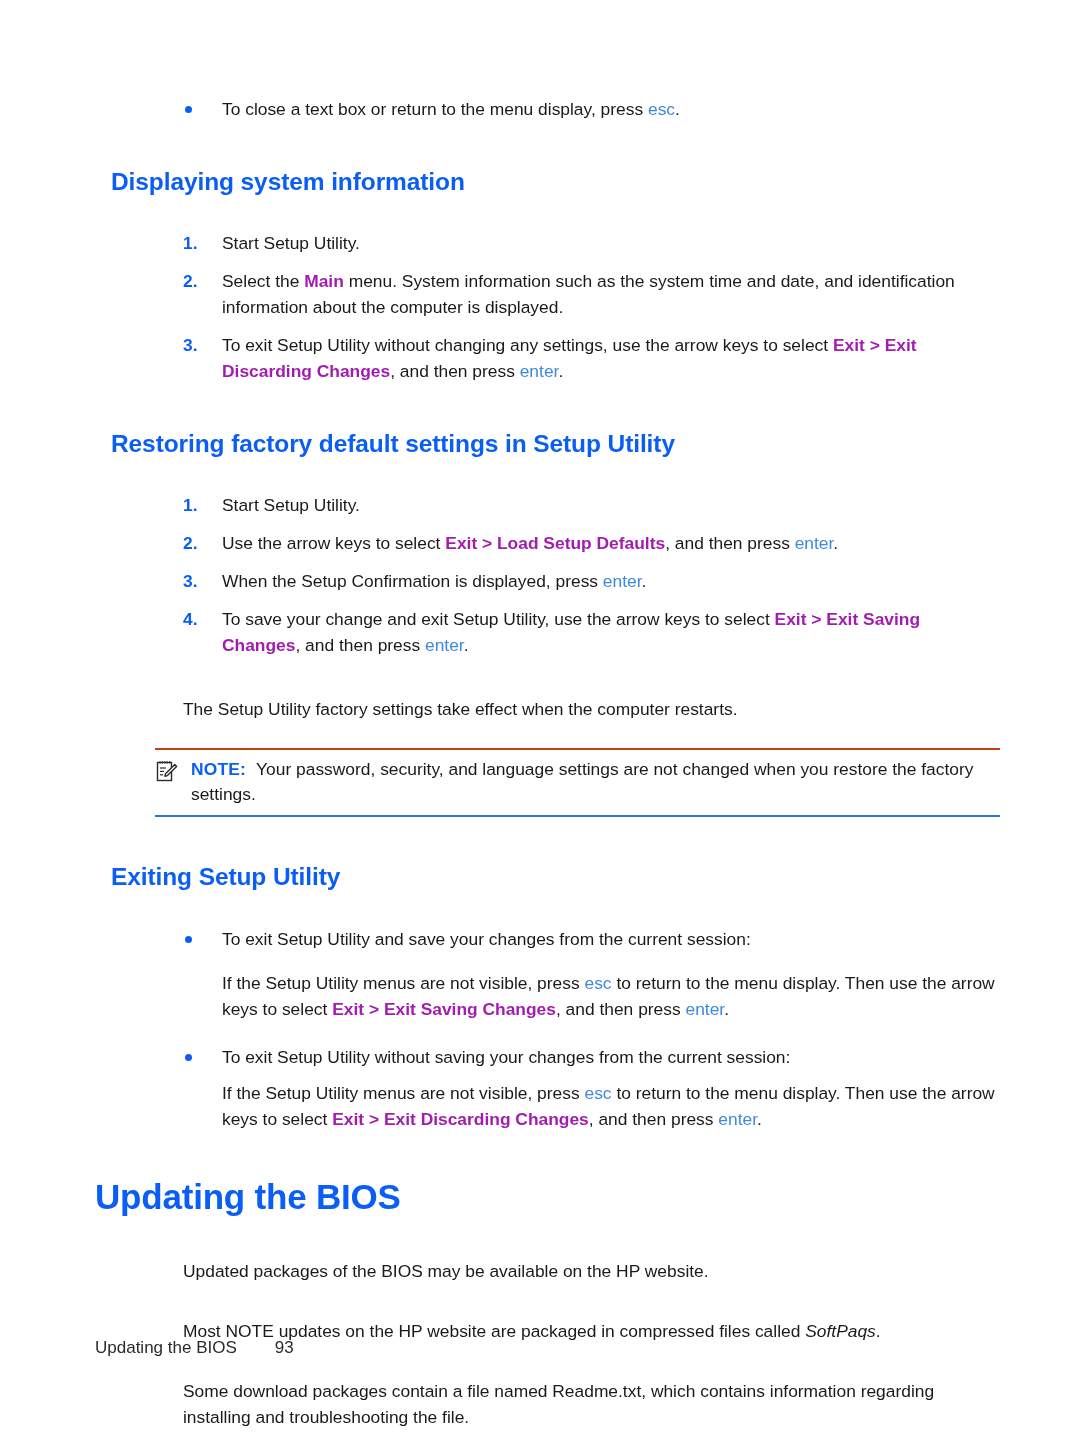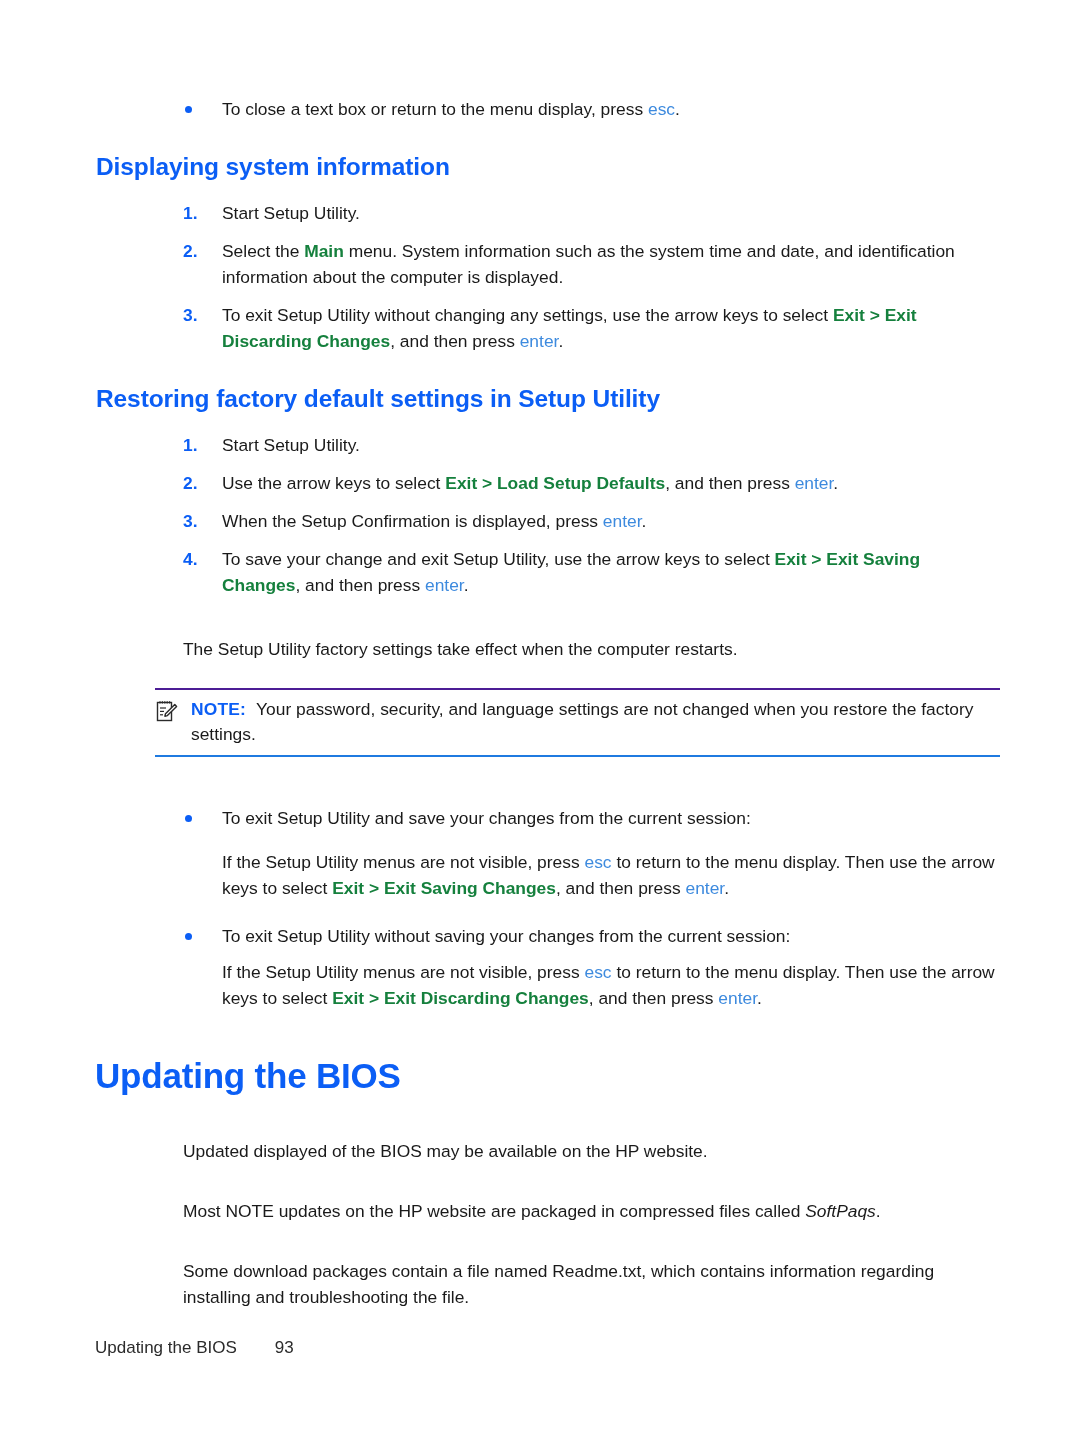--- a/index.html
+++ b/index.html
@@ -37,24 +37,24 @@
     letter-spacing: -0.2px;
     line-height: 1.1;
     margin: 0;
   }
   .h2 {
     color: #0b5ef5;
     font-size: 24.5px;
     font-weight: bold;
     letter-spacing: -0.1px;
     line-height: 1.15;
-    margin: 1px;
-  }
-
-  b, .bold { font-weight: bold; color: #15803d; }
+    margin: 16px;
+  }
+
+  b, .bold { font-weight: bold; color: #a21caf; }
   .key { color: #3d8ade; }
   .ital { font-style: italic; }
 
   
   .list { margin: 0; padding: 0; list-style: none; }
 
   .li {
     position: relative;
     padding-left: 127px;
     font-size: 17.4px;
@@ -93,21 +93,21 @@
     font-size: 17.4px;
     line-height: 26px;
     margin-top: 16px;
   }
 
   
   .note {
     position: relative;
     margin-left: 60px;
     width: 845px;
-    border-top: 2px solid #4c1d95;
+    border-top: 2px solid #c2410c;
     border-bottom: 2px solid #1f7ae0;
     padding: 7px 0 8px 0;
   }
   .note-inner {
     position: relative;
     padding-left: 36px;
     font-size: 17.4px;
     line-height: 25px;
   }
   .note-icon {
@@ -223,20 +223,21 @@
             <line x1="5" y1="15.8" x2="8" y2="15.8" stroke="#2b2b2b" stroke-width="1.2"></line>
             <path d="M19.8 5.6 L21.6 7.4 L12.4 16.6 L9.9 17.2 L10.5 14.7 Z" fill="#ffffff" stroke="#2b2b2b" stroke-width="1.4" stroke-linejoin="round"></path>
           </svg>
         </span>
         <span class="note-label">NOTE:</span><span class="note-gap"></span><span>Your password, security, and language settings are not changed when you restore the factory settings.</span>
       </div>
     </div>
 
     <div class="sp-30"></div>
 
+    <h2 class="h2">Exiting Setup Utility</h2>
 
     <div class="sp-18"></div>
 
     <ul class="list">
       <li class="li" style="margin-bottom:18px;">
         <span class="bullet-dot"></span>
         <span>To exit Setup Utility and save your changes from the current session:</span>
       </li>
     </ul>
     <div class="subpara"><span>If the Setup Utility menus are not visible, press </span><span class="key">esc</span><span> to return to the menu display. Then use the arrow keys to select </span><b>Exit &gt; Exit Saving Changes</b><span>, and then press </span><span class="key">enter</span><span>.</span></div>
@@ -250,21 +251,21 @@
       </li>
     </ul>
     <div class="subpara"><span>If the Setup Utility menus are not visible, press </span><span class="key">esc</span><span> to return to the menu display. Then use the arrow keys to select </span><b>Exit &gt; Exit Discarding Changes</b><span>, and then press </span><span class="key">enter</span><span>.</span></div>
 
     <div class="sp-34"></div>
 
     <h1 class="h1">Updating the BIOS</h1>
 
     <div class="sp-26"></div>
 
-    <div class="body-indent">Updated displayed of the BIOS may be available on the HP website.</div>
+    <div class="body-indent">Updated packages of the BIOS may be available on the HP website.</div>
 
     <div class="sp-18"></div>
 
     <div class="body-indent"><span>Most NOTE updates on the HP website are packaged in compressed files called </span><span class="ital">SoftPaqs</span><span>.</span></div>
 
     <div class="sp-18"></div>
 
     <div class="body-indent">Some download packages contain a file named Readme.txt, which contains information regarding installing and troubleshooting the file.</div>
 
   </div>

